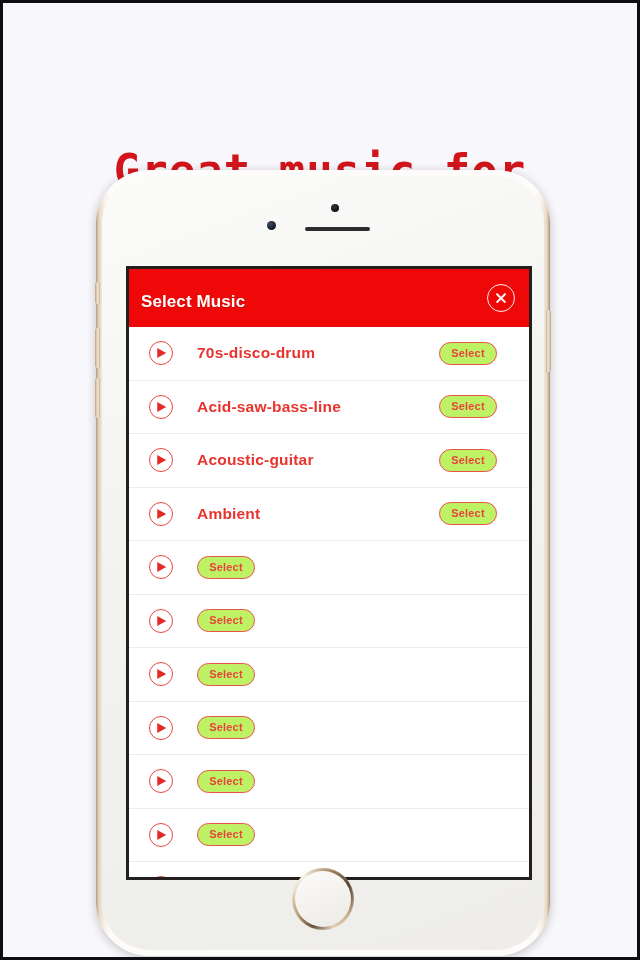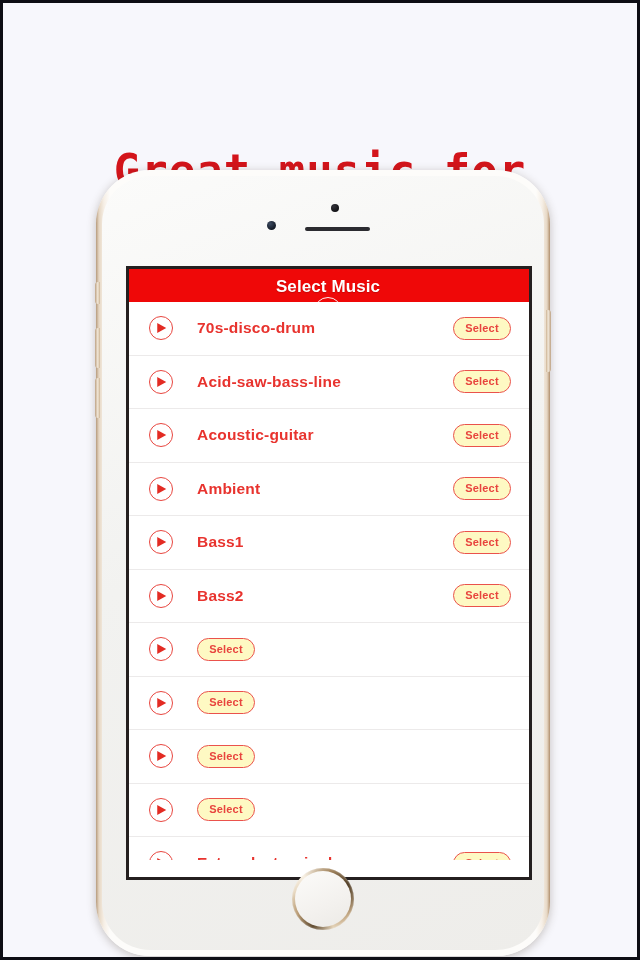--- a/index.html
+++ b/index.html
@@ -114,27 +114,26 @@
     position:absolute;
     left:24px; top:90px;
     width:406px; height:614px;
     background:#ffffff;
     border:3px solid #241f1f;
     overflow:hidden;
   }
 
   .app-header {
     position:relative;
-    height:33px;
+    height:58px;
     background:#ef0808;
     display:flex;
     align-items:center;
     justify-content:space-between;
     padding:0 14px 0 12px;
-    flex-direction:column;
   }
   .app-title {
     color:#ffffff;
     font-size:17px;
     font-weight:bold;
     letter-spacing:.1px;
     padding-top:8px;
     text-shadow:0 1px 1px rgba(0,0,0,.18);
   }
   .close-icon {
@@ -157,21 +156,21 @@
 
   .track-list {
     background:#fff;
     height:calc(100% - 50px);
     overflow:hidden;
   }
   .track-row {
     display:flex;
     align-items:center;
     height:53.5px;
-    padding:0 18px 0 20px;
+    padding:0 32px 0 20px;
     border-bottom:1px solid #eceaea;
     background:#fff;
   }
   .play-icon {
     flex:0 0 auto;
     width:24px; height:24px;
     border-radius:50%;
     border:1.7px solid #e8463f;
     position:relative;
     margin-right:24px;
@@ -199,21 +198,21 @@
     flex:0 0 auto;
     min-width:58px;
     text-align:center;
     padding:4px 10px 5px;
     border:1.4px solid #ea524c;
     border-radius:12px;
     color:#e8443e;
     font-size:11px;
     font-weight:bold;
     letter-spacing:.2px;
-    background:#fef9c3;
+    background:#bef264;
   }
 </style>
 </head>
 <body>
 
 <div id="page">
 
   <div class="headline">
     <div>Great music for</div>
     <div>your movie!</div>
@@ -260,27 +259,25 @@
           </div>
 
           <div class="track-row">
             <span class="play-icon"></span>
             <span class="track-name">Ambient</span>
             <span class="select-btn">Select</span>
           </div>
 
           <div class="track-row">
             <span class="play-icon"></span>
-            <span class="track-name">Bass1</span>
-            <span class="select-btn">Select</span>
-          </div>
-
-          <div class="track-row">
-            <span class="play-icon"></span>
-            <span class="track-name">Bass2</span>
+            <span class="select-btn">Select</span>
+          </div>
+
+          <div class="track-row">
+            <span class="play-icon"></span>
             <span class="select-btn">Select</span>
           </div>
 
           <div class="track-row">
             <span class="play-icon"></span>
             <span class="select-btn">Select</span>
           </div>
 
           <div class="track-row">
             <span class="play-icon"></span>

